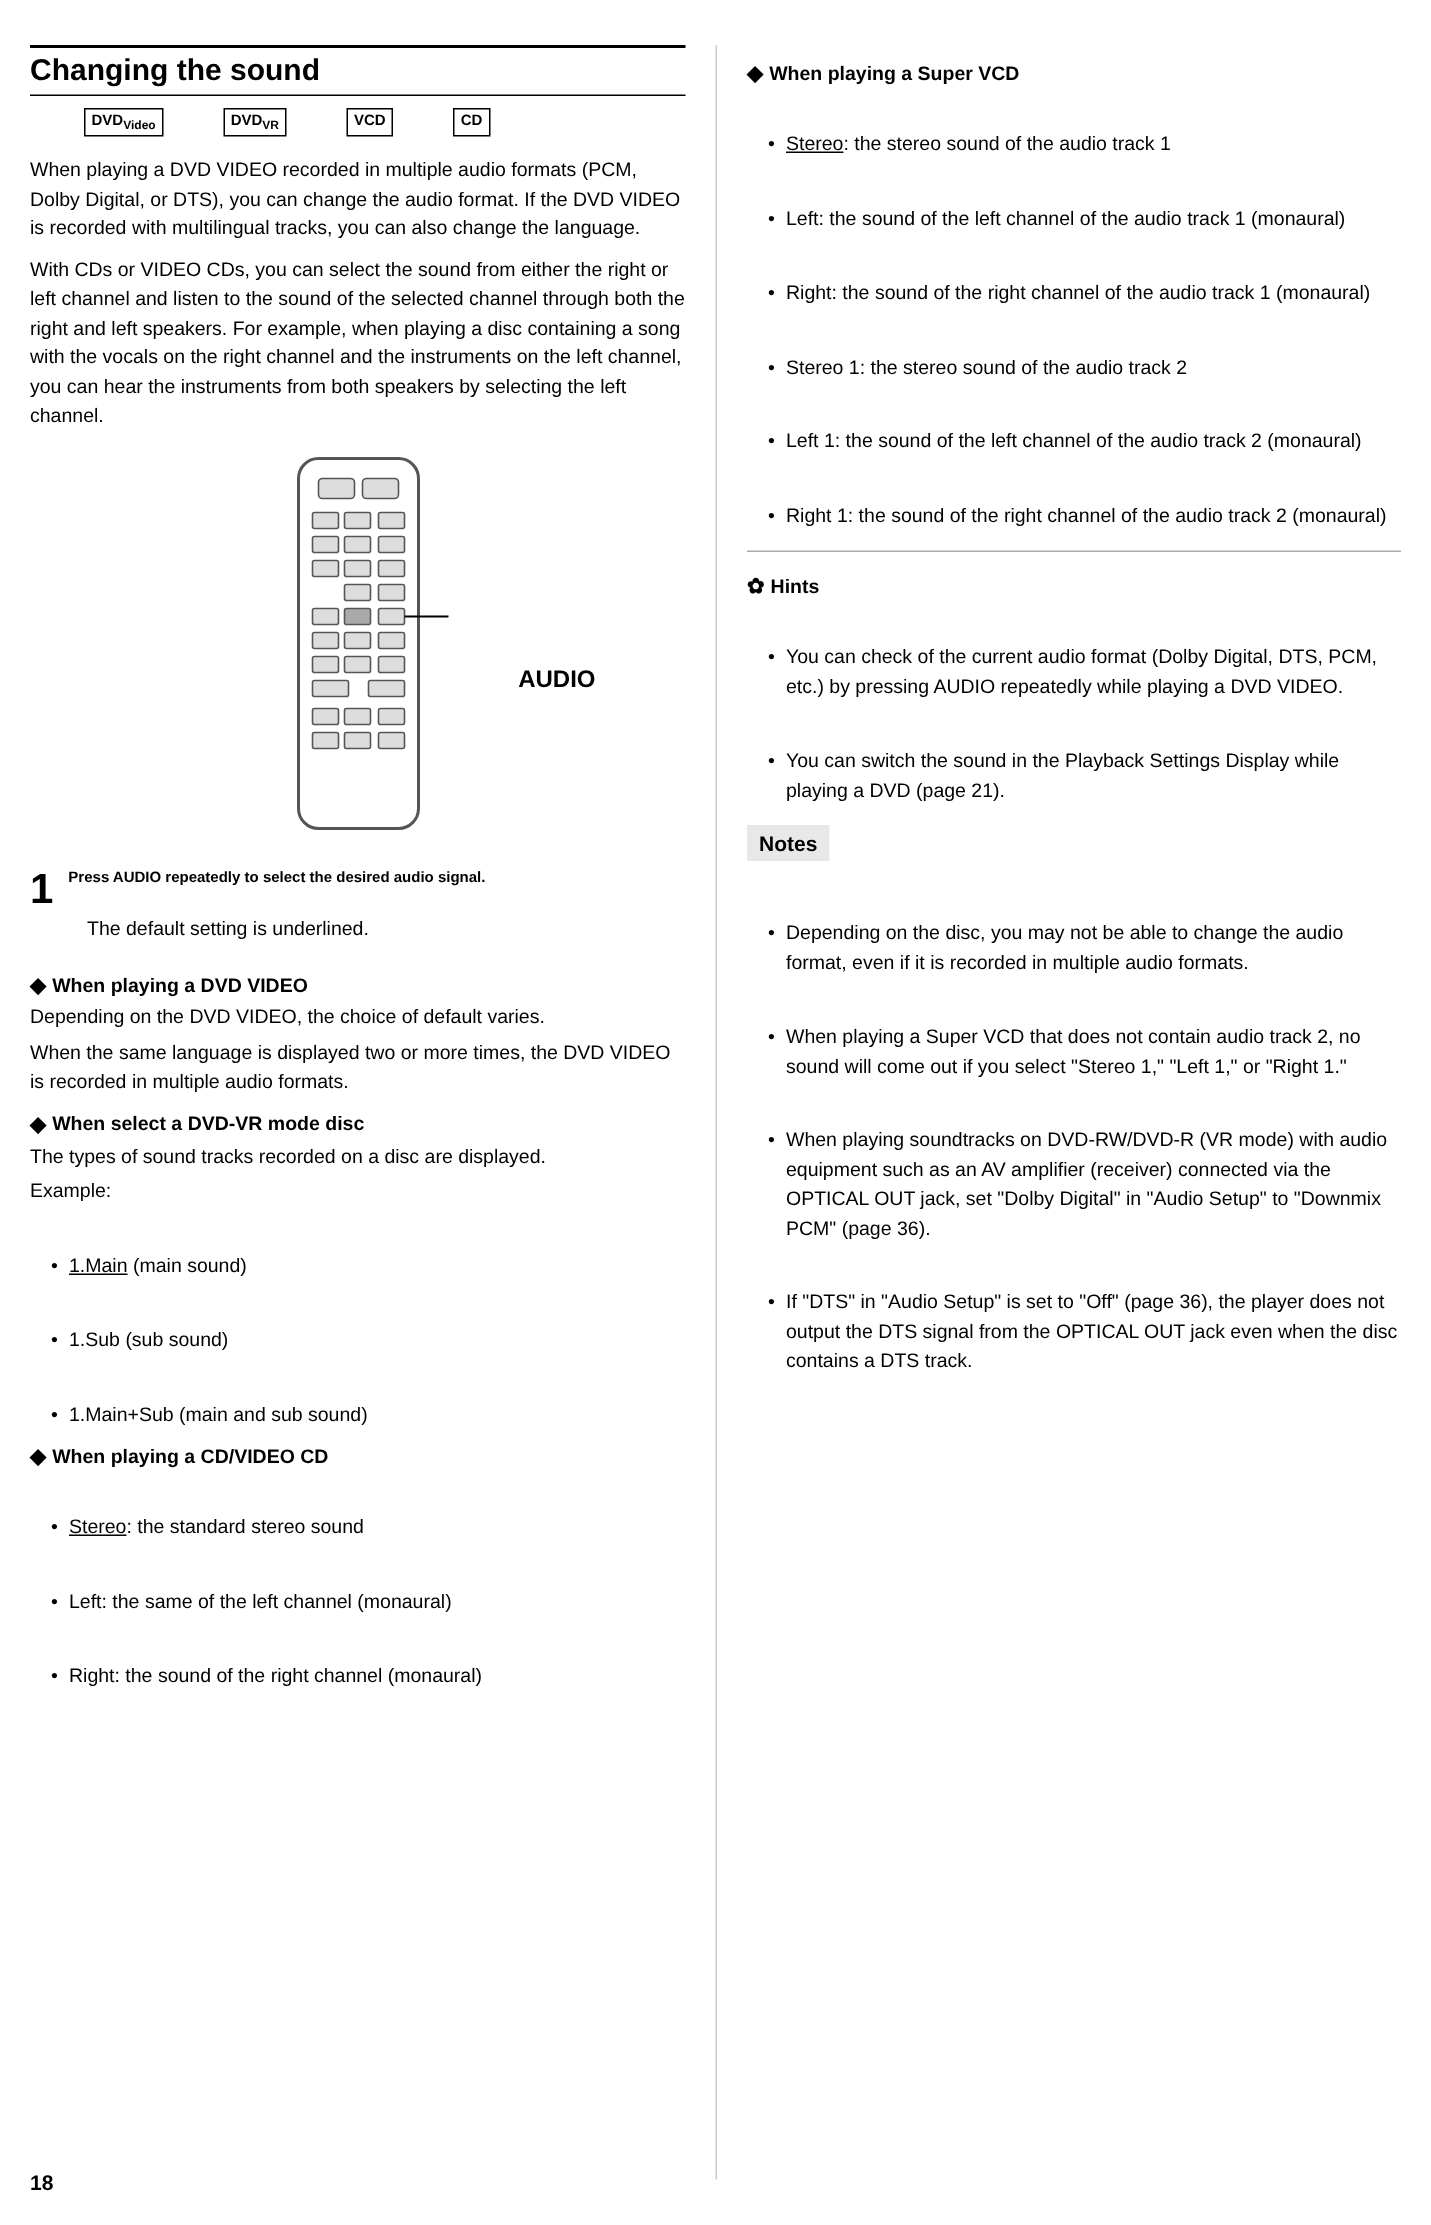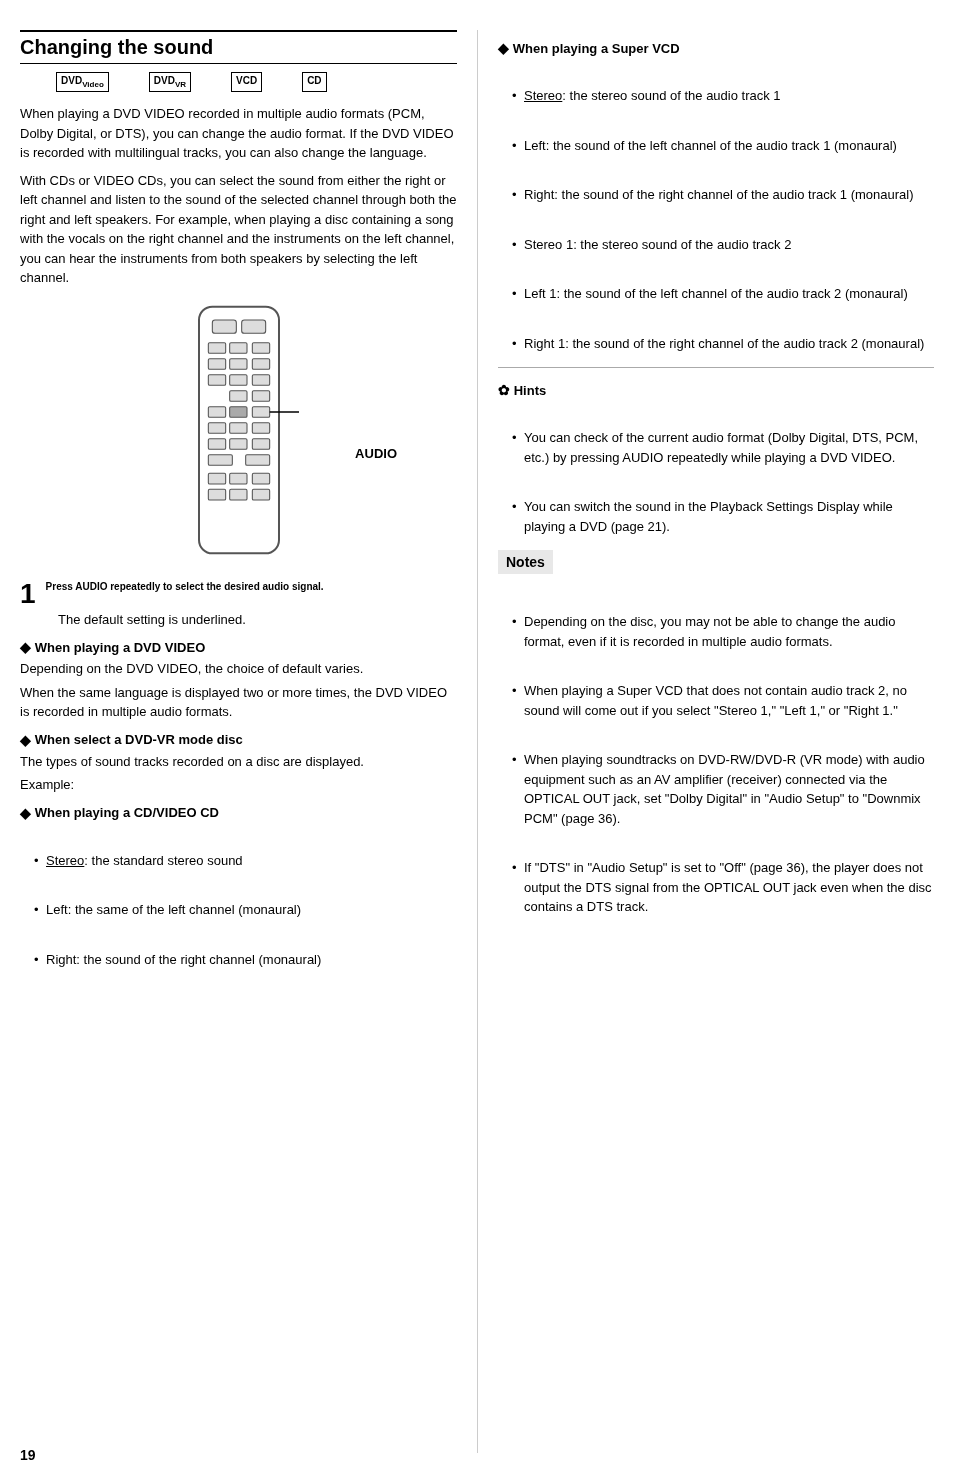--- a/index.html
+++ b/index.html
@@ -56,42 +56,42 @@
       margin: 12px 0;
       position: relative;
     }
     .remote-svg {
       width: 120px;
     }
     .audio-label {
       position: absolute;
       right: 60px;
       top: 55%;
-      font-size: 13px;
+      font-size: 16px;
       font-weight: bold;
     }
     .step-header {
       display: flex;
       align-items: flex-start;
       margin: 14px 0 4px 0;
     }
     .step-number {
       font-size: 28px;
       font-weight: bold;
       margin-right: 10px;
       line-height: 1;
     }
     .step-text {
       font-size: 10px;
       font-weight: bold;
       line-height: 1.4;
     }
     .default-note {
       margin-left: 38px;
-      margin-bottom: 12px;
+      margin-bottom: 22px;
       font-style: normal;
       font-size: 13px;
     }
     .subsection-title {
       display: flex;
       align-items: center;
       font-weight: bold;
       font-size: 13px;
       margin: 10px 0 4px 0;
     }
@@ -238,20 +238,25 @@
     </div>
     <p class="body-text">Depending on the DVD VIDEO, the choice of default varies.</p>
     <p class="body-text">When the same language is displayed two or more times, the DVD VIDEO is recorded in multiple audio formats.</p>
 
     <div class="subsection-title">
       <span class="diamond">◆</span>
       <span>When select a DVD-VR mode disc</span>
     </div>
     <p class="body-text">The types of sound tracks recorded on a disc are displayed.</p>
     <p class="body-text">Example:</p>
+    <ul class="bullet-list">
+      <li><span class="underline">1.Main</span> (main sound)</li>
+      <li>1.Sub (sub sound)</li>
+      <li>1.Main+Sub (main and sub sound)</li>
+    </ul>
 
     <div class="subsection-title">
       <span class="diamond">◆</span>
       <span>When playing a CD/VIDEO CD</span>
     </div>
     <ul class="bullet-list">
       <li><span class="underline">Stereo</span>: the standard stereo sound</li>
       <li>Left: the same of the left channel (monaural)</li>
       <li>Right: the sound of the right channel (monaural)</li>
     </ul>
@@ -292,13 +297,13 @@
       <ul class="bullet-list">
         <li>Depending on the disc, you may not be able to change the audio format, even if it is recorded in multiple audio formats.</li>
         <li>When playing a Super VCD that does not contain audio track 2, no sound will come out if you select "Stereo 1," "Left 1," or "Right 1."</li>
         <li>When playing soundtracks on DVD-RW/DVD-R (VR mode) with audio equipment such as an AV amplifier (receiver) connected via the OPTICAL OUT jack, set "Dolby Digital" in "Audio Setup" to "Downmix PCM" (page 36).</li>
         <li>If "DTS" in "Audio Setup" is set to "Off" (page 36), the player does not output the DTS signal from the OPTICAL OUT jack even when the disc contains a DTS track.</li>
       </ul>
     </div>
   </div>
 </div>
 
-<div class="page-number">19</div>
+<div class="page-number">18</div>
 
 </body></html>

